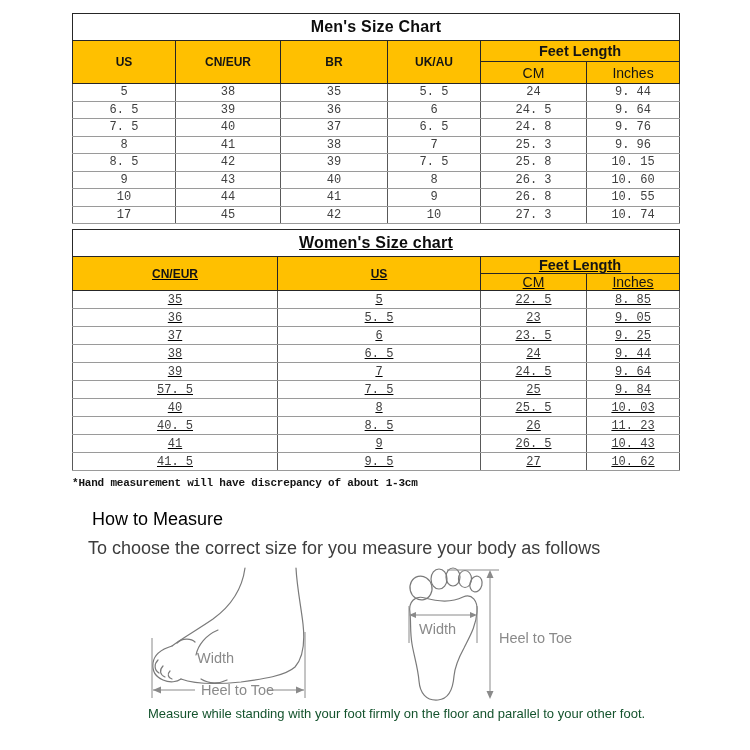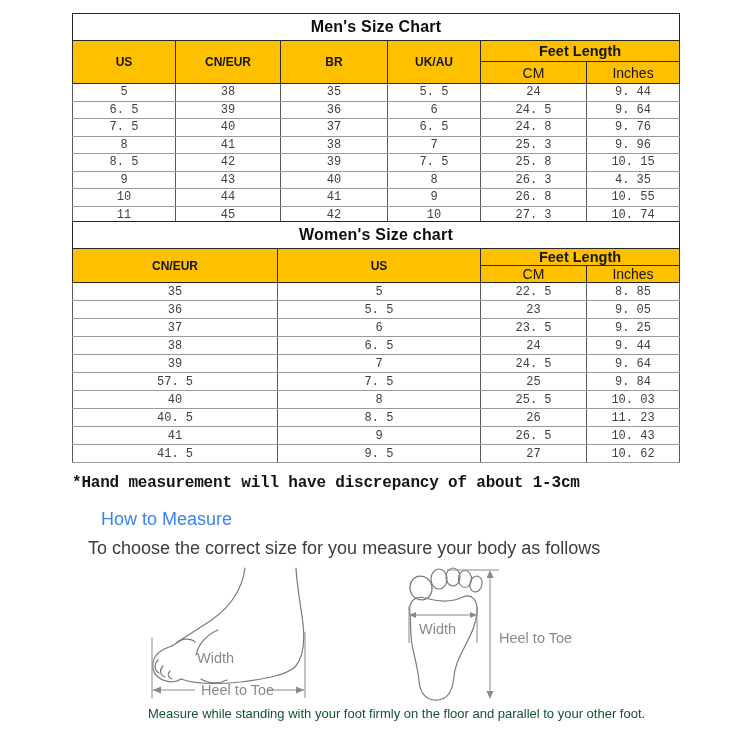--- a/index.html
+++ b/index.html
@@ -3,38 +3,38 @@
 <meta charset="utf-8">
 <style>
   html,body{margin:0;padding:0;background:#fff;}
   body{width:750px;height:750px;overflow:hidden;font-family:"Liberation Sans",sans-serif;}
   .page{position:relative;width:750px;height:750px;background:#fff;}
 
   
   .size-table{position:absolute;left:72px;width:607px;border-collapse:collapse;table-layout:fixed;background:#fff;border:1.5px solid #262626;}
   .size-table th,.size-table td{padding:0;text-align:center;vertical-align:middle;overflow:hidden;white-space:nowrap;}
   .mens{top:13px;}
-  .womens{top:221px;}
+  .womens{top:229px;text-decoration:underline;}
   .tbl-title{height:26px;font-weight:bold;font-size:16px;color:#0d0d0d;background:#fff;border:1px solid #262626;letter-spacing:.2px;}
   .hdr{background:#FFC000;border:1px solid #262626;font-weight:bold;font-size:12px;color:#141414;}
   .hdr.feet{height:20px;font-size:14.5px;}
   .hdr.sub{height:21px;font-weight:normal;font-size:14px;margin-top:27px;}
   .womens .hdr.feet{height:15px;}
   .womens .hdr.sub{height:16px;}
   .size-table tbody td{font-family:"Liberation Mono",monospace;font-size:12px;color:#404040;
       border-left:1px solid #595959;border-right:1px solid #595959;
       border-top:1px solid #9a9a9a;border-bottom:1px solid #9a9a9a;}
   .mens tbody td{height:16.5px;}
   .womens tbody td{height:17px;}
 
   
-  .notes{position:absolute;left:72px;top:474px;font-family:"Liberation Mono",monospace;font-weight:bold;font-size:16px;letter-spacing:-0.2px;color:#141414;line-height:18px;}
+  .notes{position:absolute;left:72px;top:474px;font-family:"Liberation Mono",monospace;font-weight:bold;font-size:11px;letter-spacing:-0.2px;color:#141414;line-height:18px;}
 
   
-  .htm-heading{position:absolute;left:101px;top:509px;font-size:18px;color:#3b82f6;}
+  .htm-heading{position:absolute;left:92px;top:509px;font-size:18px;color:#000000;}
   .htm-subtitle{position:absolute;left:88px;top:538px;font-size:18px;color:#3d3d3d;}
 
   .foot-side{position:absolute;left:145px;top:566px;}
   .foot-top{position:absolute;left:395px;top:566px;}
   .diagram-stroke{stroke:#7a7a7a;stroke-width:1.2;fill:none;stroke-linecap:round;}
   .dim-stroke{stroke:#8a8a8a;stroke-width:1;fill:none;}
   .dim-fill{fill:#8a8a8a;stroke:none;}
   .diagram-label{fill:#8a8a8a;font-family:"Liberation Sans",sans-serif;font-size:14.5px;}
 
   .caption{position:absolute;left:148px;top:706px;font-size:13px;color:#14532d;}
@@ -109,32 +109,32 @@
           <td>7. 5</td>
           <td>25. 8</td>
           <td>10. 15</td>
         </tr>
         <tr>
           <td>9</td>
           <td>43</td>
           <td>40</td>
           <td>8</td>
           <td>26. 3</td>
-          <td>4. 35</td>
+          <td>10. 60</td>
         </tr>
         <tr>
           <td>10</td>
           <td>44</td>
           <td>41</td>
           <td>9</td>
           <td>26. 8</td>
           <td>10. 55</td>
         </tr>
         <tr>
-          <td>11</td>
+          <td>17</td>
           <td>45</td>
           <td>42</td>
           <td>10</td>
           <td>27. 3</td>
           <td>10. 74</td>
         </tr>
       </tbody>
   </table>
 
   <table class="size-table womens">

